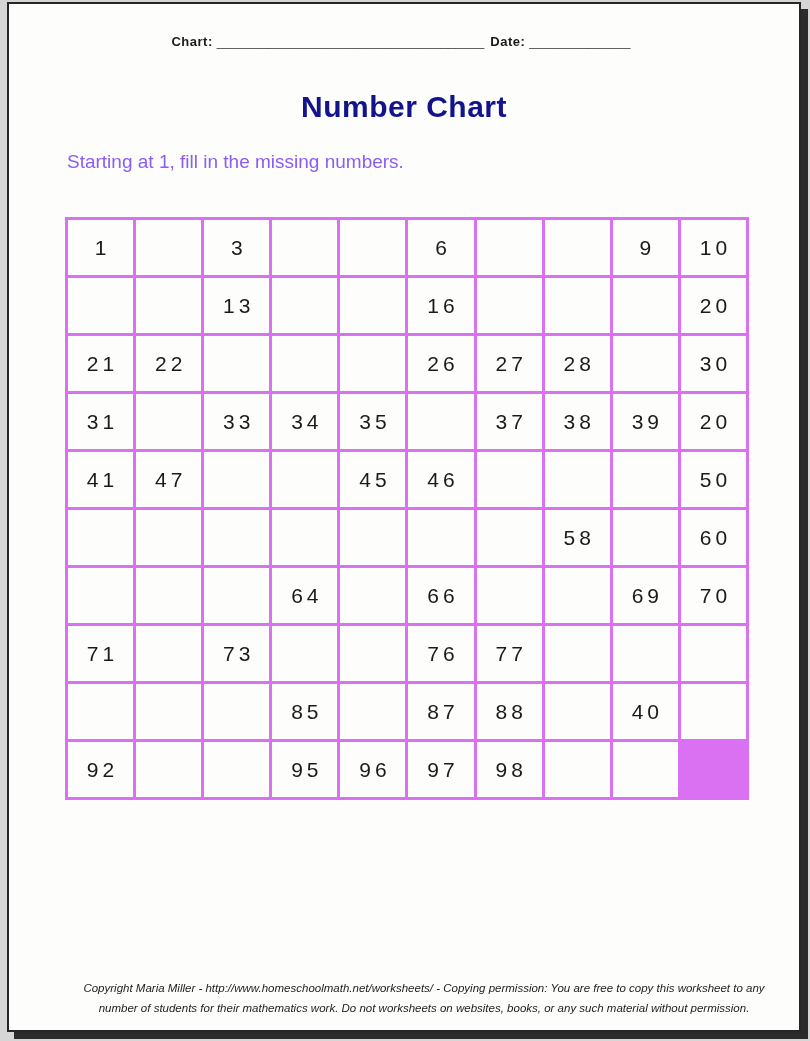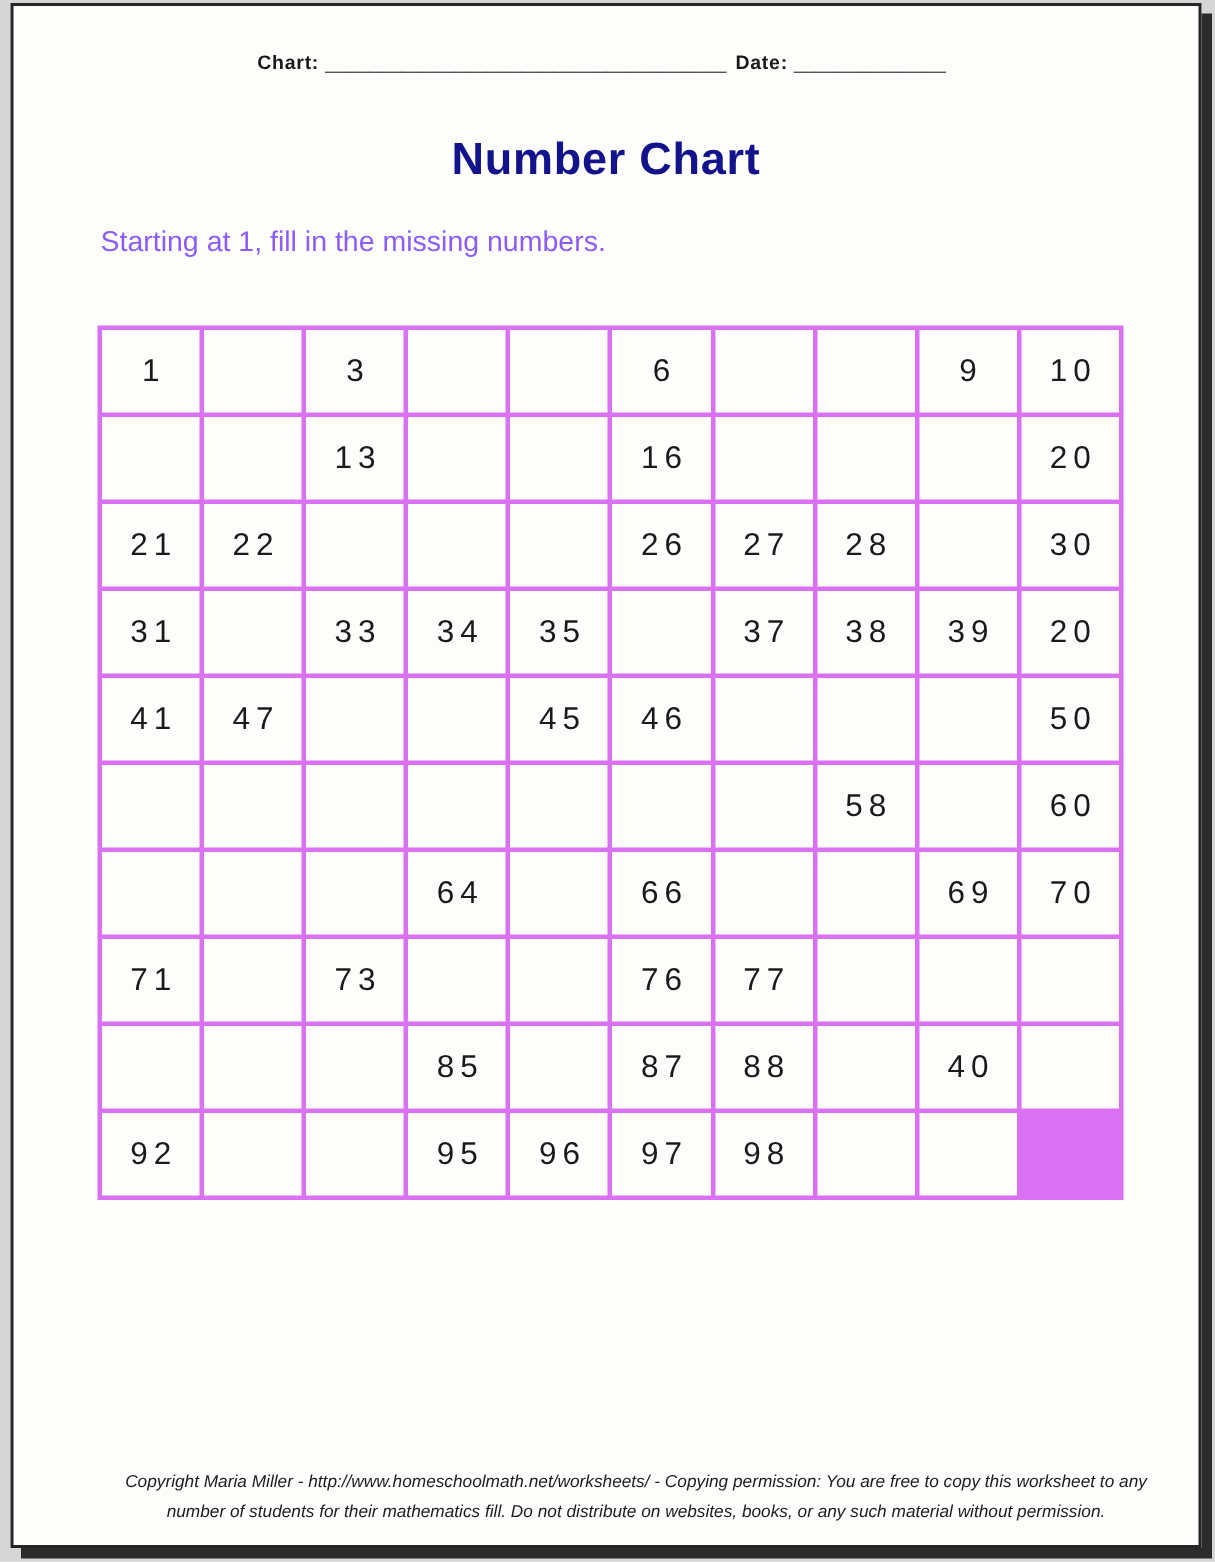--- a/index.html
+++ b/index.html
@@ -199,16 +199,16 @@
       <div class="cell">95</div>
       <div class="cell">96</div>
       <div class="cell">97</div>
       <div class="cell">98</div>
       <div class="cell"></div>
       <div class="cell"></div>
     </div>
 
   <div class="footer">
     <div>Copyright Maria Miller - http://www.homeschoolmath.net/worksheets/ - Copying permission: You are free to copy this worksheet to any</div>
-    <div>number of students for their mathematics fill. Do not distribute on websites, books, or any such material without permission.</div>
+    <div>number of students for their mathematics work. Do not worksheets on websites, books, or any such material without permission.</div>
   </div>
 
 </div>
 
 </body></html>

